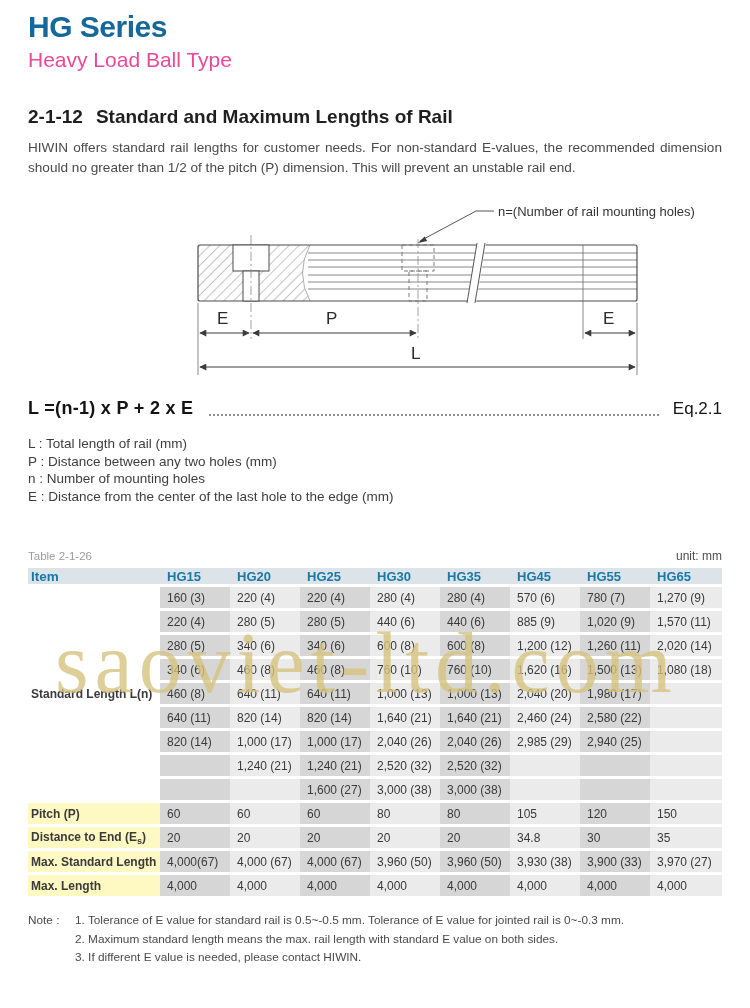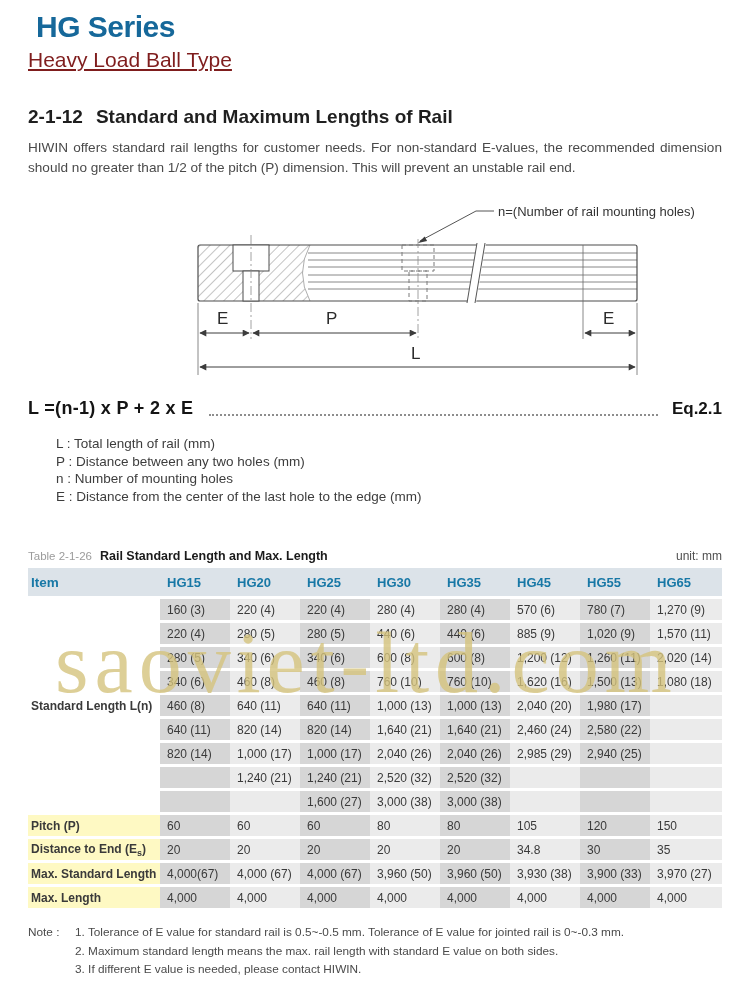--- a/index.html
+++ b/index.html
@@ -1,34 +1,34 @@
 <!DOCTYPE html>
 <html><head>
 <meta charset="utf-8">
 <style>
   html,body{margin:0;padding:0;}
   body{width:750px;height:1008px;background:#fff;font-family:"Liberation Sans",sans-serif;position:relative;overflow:hidden;color:#333;}
   .page{position:absolute;inset:0;padding:0 28px;box-sizing:border-box;}
-  .brand-title{margin:12px 8px 0;font-size:30px;font-weight:bold;color:#16689a;letter-spacing:-0.5px;line-height:1;}
-  .brand-sub{margin-top:7px;font-size:21px;color:#7f1d1d;line-height:1;text-decoration:underline;}
+  .brand-title{margin:12px 0 0;font-size:30px;font-weight:bold;color:#16689a;letter-spacing:-0.5px;line-height:1;}
+  .brand-sub{margin-top:7px;font-size:21px;color:#ec4899;line-height:1;}
   .sec-head{margin-top:37px;font-size:19px;font-weight:bold;color:#1f1f1f;line-height:1.1;}
   .sec-head .num{margin-right:13px;}
   .intro{margin-top:10px;font-size:13.6px;line-height:1.45;color:#4a4a4a;text-align:justify;}
   .diagram-wrap{margin-top:12px;height:196px;}
   .formula-row{display:flex;align-items:center;margin-top:13px;text-align:center;}
   .formula{font-size:18px;font-weight:bold;color:#141414;letter-spacing:0.3px;white-space:nowrap;}
   .dot-leader{flex:1;border-bottom:2px dotted #8d8d8d;height:12px;margin:0 14px 0 16px;}
-  .eq-label{font-size:17px;font-weight:bold;color:#141414;white-space:nowrap;}
-  .legend{margin-top:16px;font-size:13.5px;color:#3d3d3d;line-height:17.5px;margin-left:28px;}
+  .eq-label{font-size:17px;font-weight:normal;color:#141414;white-space:nowrap;}
+  .legend{margin-top:16px;font-size:13.5px;color:#3d3d3d;line-height:17.5px;}
   .cap-row{display:flex;align-items:center;margin-top:44px;}
   .cap-pre{font-size:11.5px;color:#9b9b9b;}
   .cap-title{font-size:12.5px;font-weight:bold;color:#1b1b1b;margin-left:8px;}
   .cap-unit{margin-left:auto;font-size:12px;color:#4f4f4f;}
   table.rail{width:100%;border-collapse:separate;border-spacing:0 3px;margin-top:2px;table-layout:fixed;}
-  table.rail th{background:#dce3e9;color:#1878a6;font-size:13px;font-weight:bold;text-align:left;height:28px;padding:0 0 0 7px;white-space:nowrap;}
+  table.rail th{background:#dce3e9;color:#1878a6;font-size:13px;font-weight:bold;text-align:left;height:16px;padding:0 0 0 7px;white-space:nowrap;}
   table.rail th.item-h{padding-left:3px;font-size:13.5px;}
   table.rail td{font-size:12px;color:#3a3a3a;height:21px;padding:0 0 0 7px;white-space:nowrap;overflow:hidden;}
   td.dk{background:#d6d6d6;}
   td.lt{background:#ebebeb;}
   td.lbl-main{background:transparent;font-weight:bold;color:#262626;font-size:12.3px;padding:0 0 0 3px !important;vertical-align:middle;}
   td.lbl{background:#fef9c3;font-weight:bold;color:#262626;font-size:12.3px;padding:0 0 0 3px !important;}
   td.lbl sub{font-size:9px;}
   .notes{display:flex;margin-top:12px;font-size:11.8px;color:#4a4a4a;line-height:1.55;}
   .notes .nlab{width:47px;flex:none;}
   .notes .nitems{flex:1;}
@@ -120,21 +120,20 @@
 
   <div class="legend">
     <div>L : Total length of rail (mm)</div>
     <div>P : Distance between any two holes (mm)</div>
     <div>n : Number of mounting holes</div>
     <div>E : Distance from the center of the last hole to the edge (mm)</div>
   </div>
 
   <div class="cap-row">
     <span class="cap-pre">Table 2-1-26</span>
-    <span class="cap-title">Rail Standard Length and Max. Length</span>
     <span class="cap-unit">unit: mm</span>
   </div>
 
   <table class="rail">
     <colgroup>
       <col style="width:132px">
         <col style="width:70px">
         <col style="width:70px">
         <col style="width:70px">
         <col style="width:70px">

